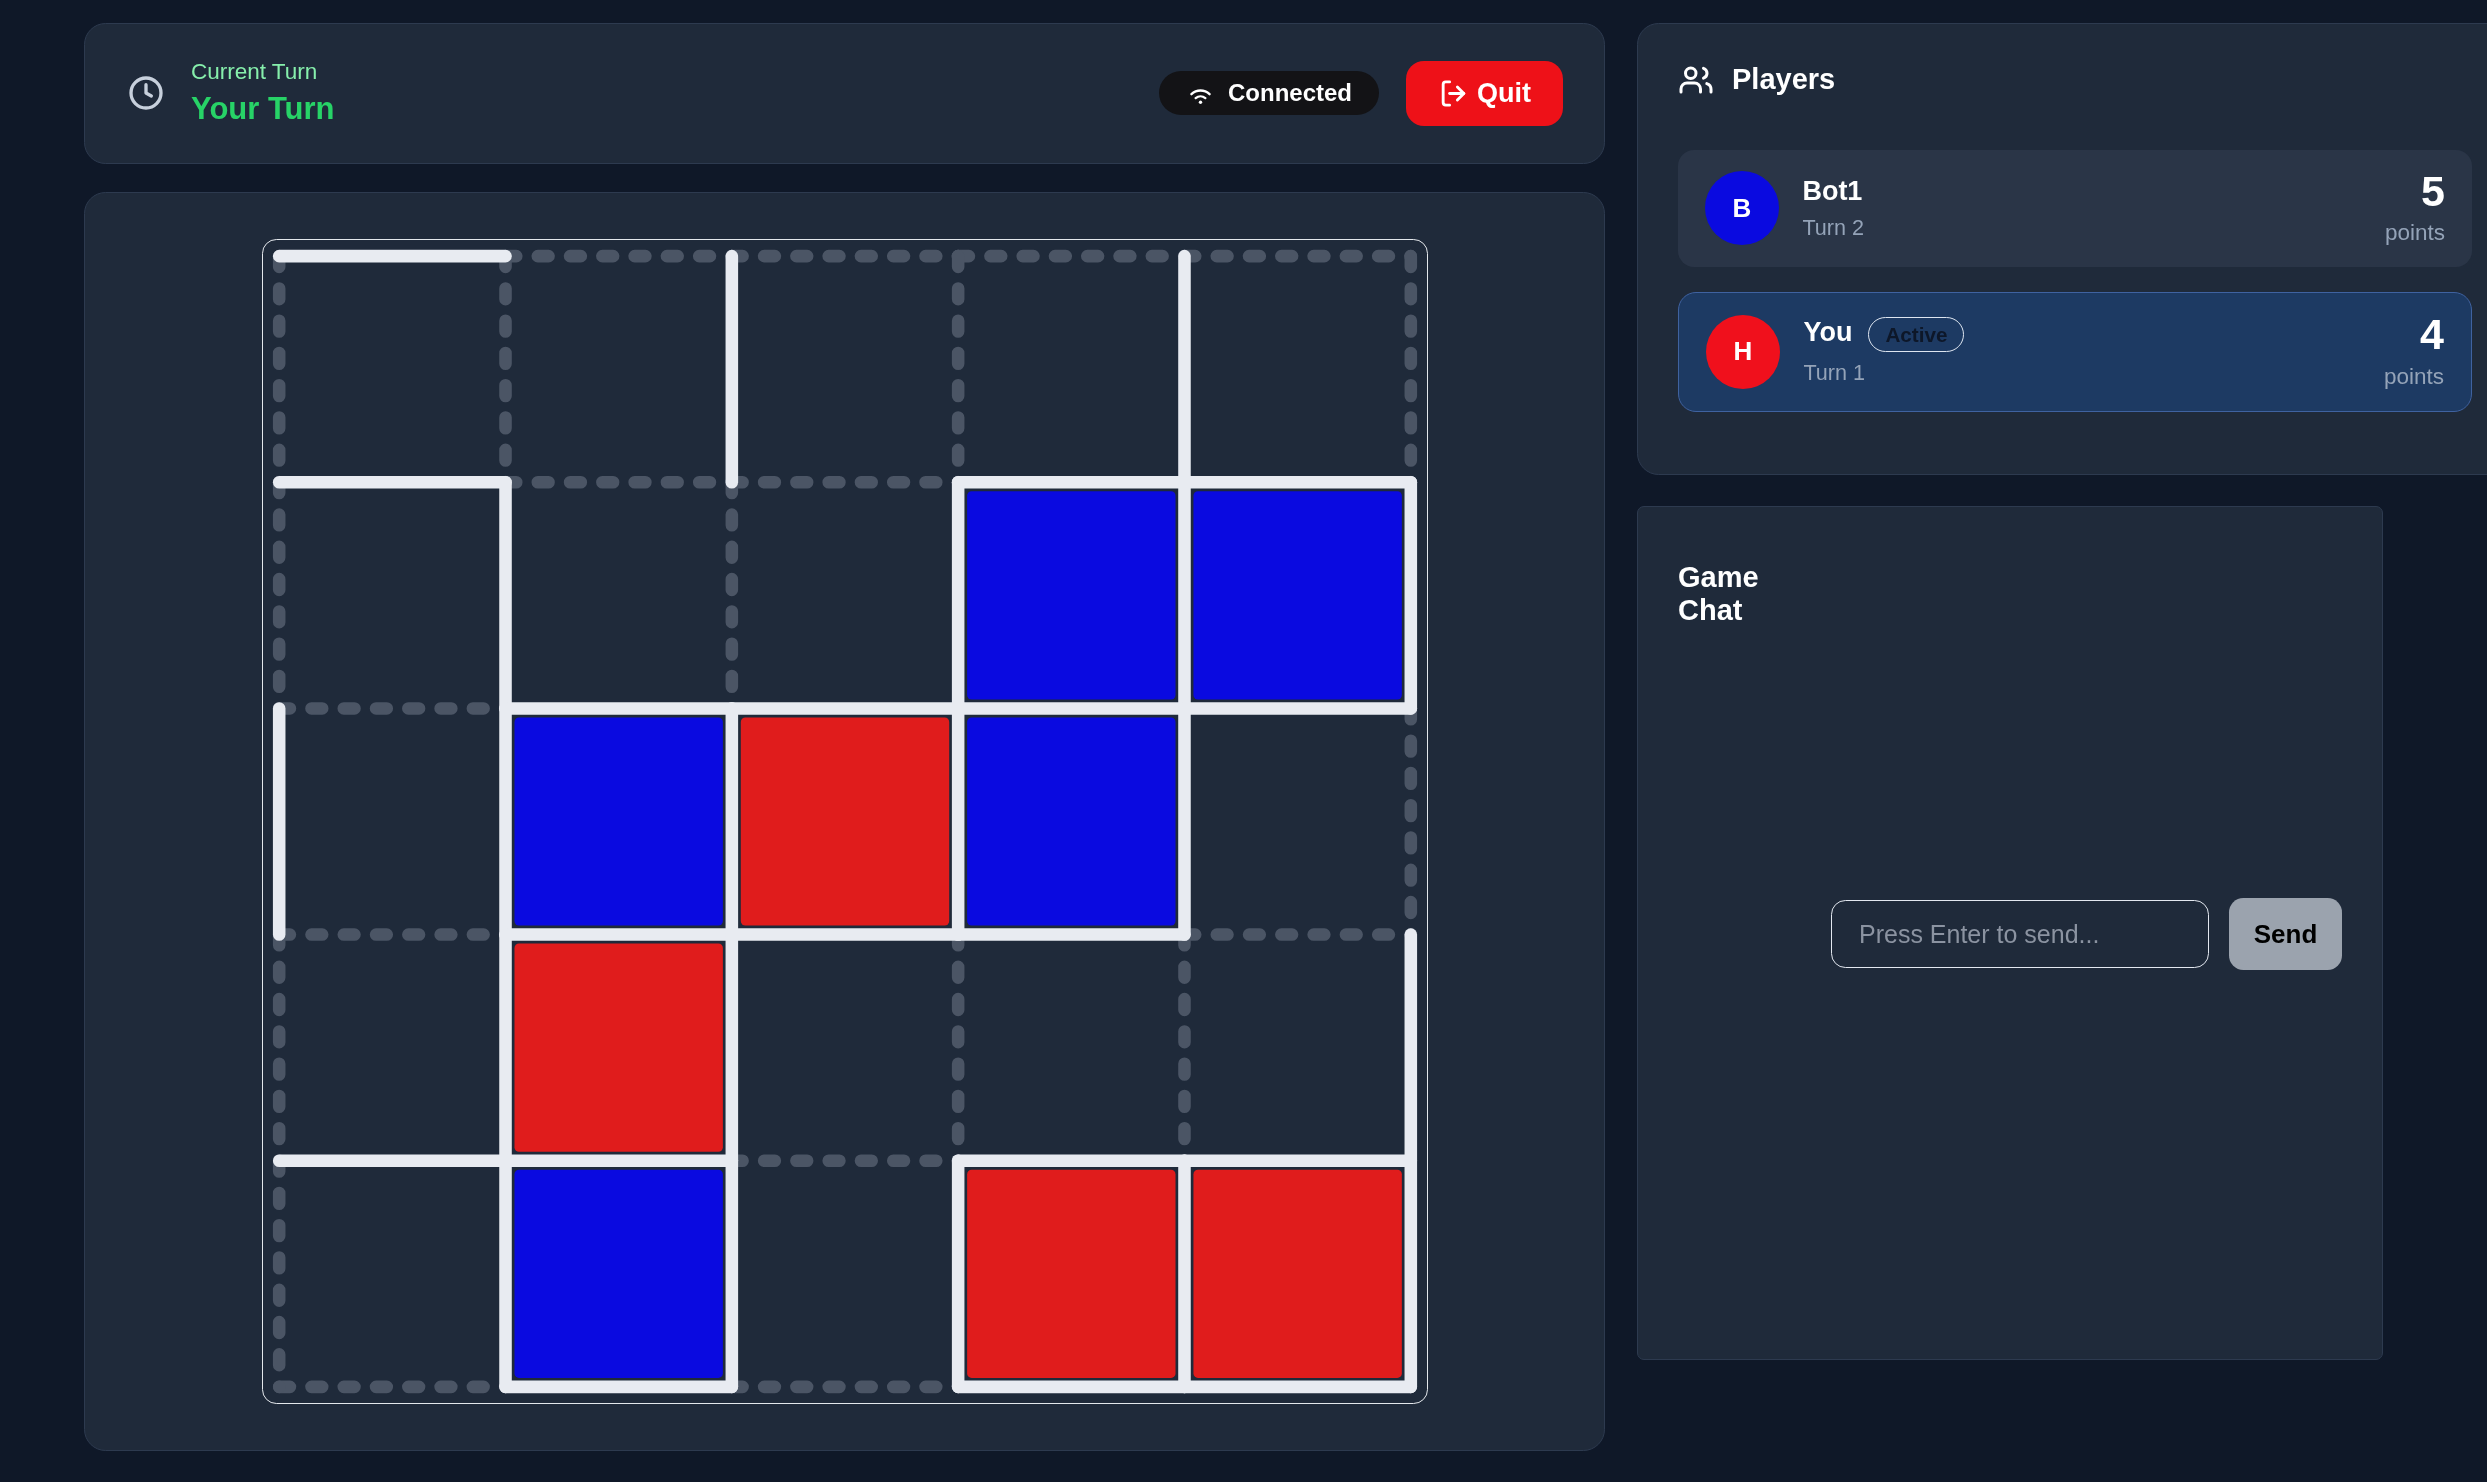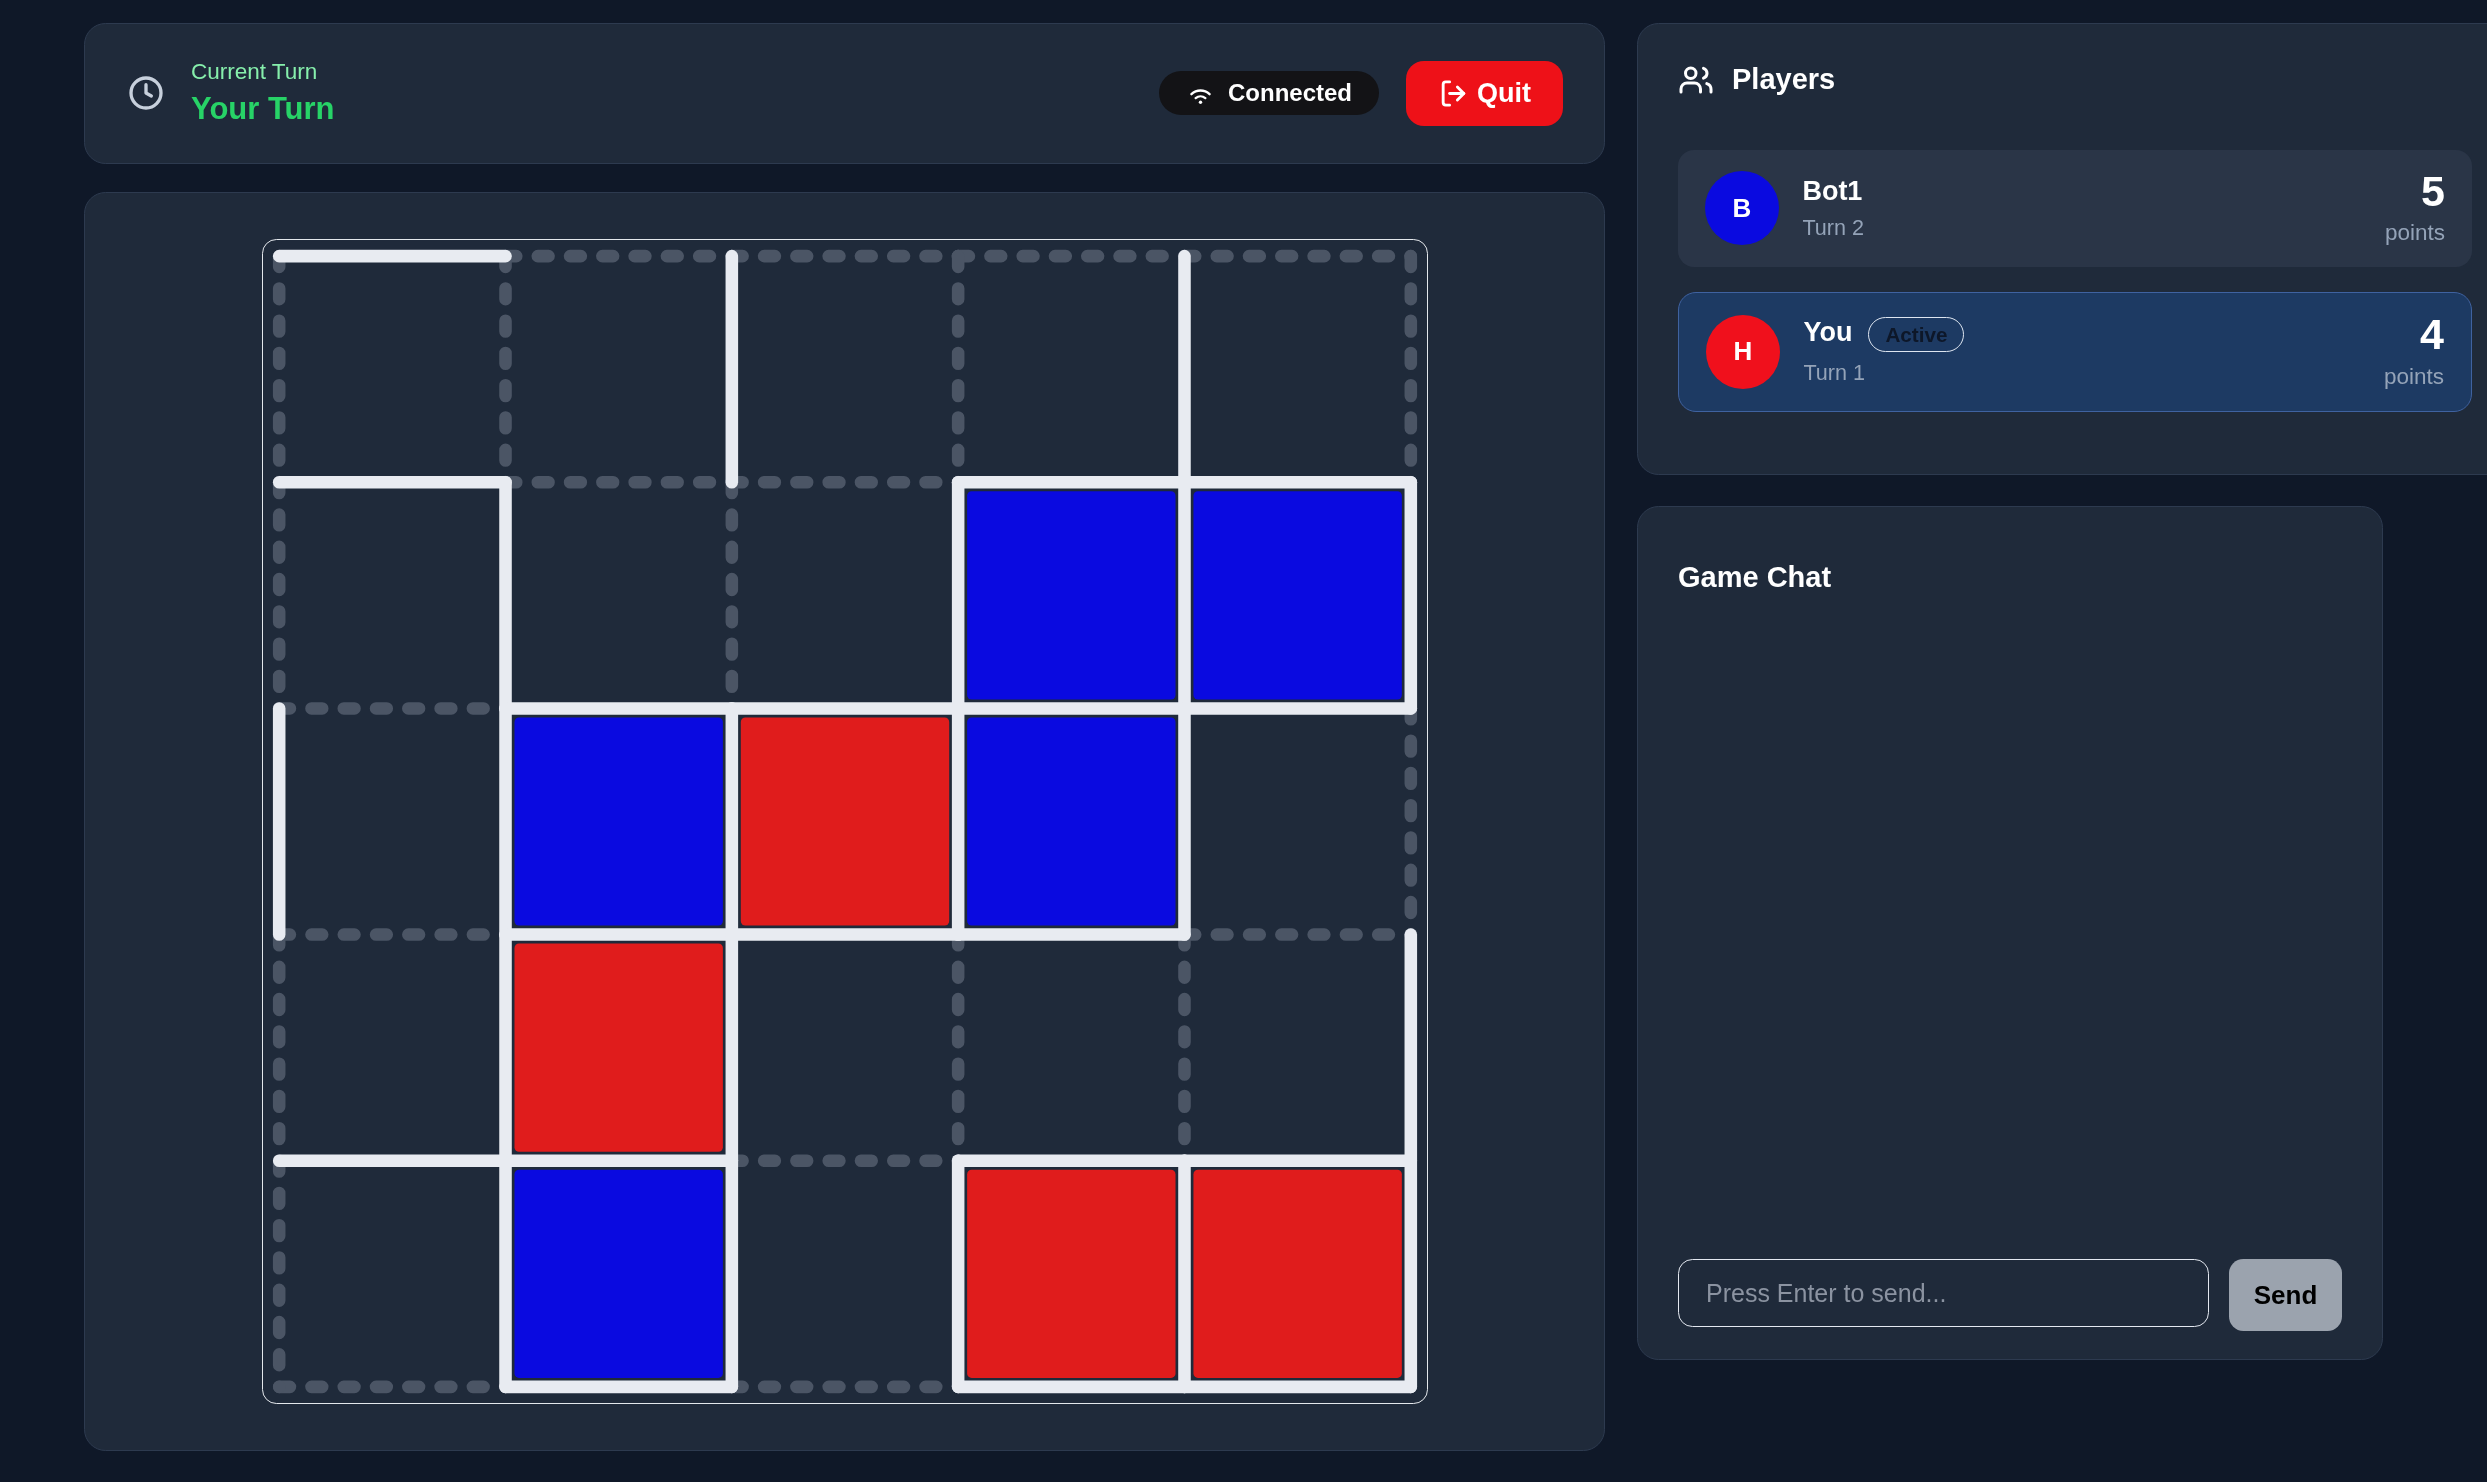--- a/index.html
+++ b/index.html
@@ -71,24 +71,24 @@
   .active-badge {
     font-size:20.7px; font-weight:600; color:#0d1729;
     border:1.8px solid #dde5f0; border-radius:898px; padding:4.5px 16px;
   }
   .player-sub { font-size:21.6px; color:#94a3b8; margin-top:8px; }
   .player-points { margin-left:auto; text-align:right; }
   .points-value { font-size:43px; font-weight:bold; color:#ffffff; line-height:1; }
   .points-label { font-size:22.5px; color:#94a3b8; margin-top:7.2px; }
 
   
-  .chat-card { left:1637px; top:506px; width:746px; height:854px; padding:38px 40px 28px; display:flex; flex-direction:column; }
+  .chat-card { left:1637px; top:506px; width:746px; height:854px; padding:38px 40px 36px; display:flex; flex-direction:row;border-radius:7px; }
   .chat-title { color:#ffffff; font-size:29px; font-weight:bold; margin-top:16px; }
   .chat-messages { flex:1; }
-  .chat-input-row { display:flex; align-items:flex-start; gap:20px; }
+  .chat-input-row { display:flex; align-items:center; gap:20px; }
   .chat-input {
     flex:1; height:68px; background:transparent;
     border:1.8px solid #e3e8f0; border-radius:14.4px;
     color:#e2e8f0; font-size:25px; padding:0 27px; outline:none;
     font-family:"Liberation Sans", sans-serif;
   }
   .chat-input::placeholder { color:#8b93a1; }
   .send-btn {
     width:113px; height:72px; background:#9ba3ae; border:none; border-radius:14.4px;
     color:#000000; font-size:26px; font-weight:bold; cursor:pointer;

